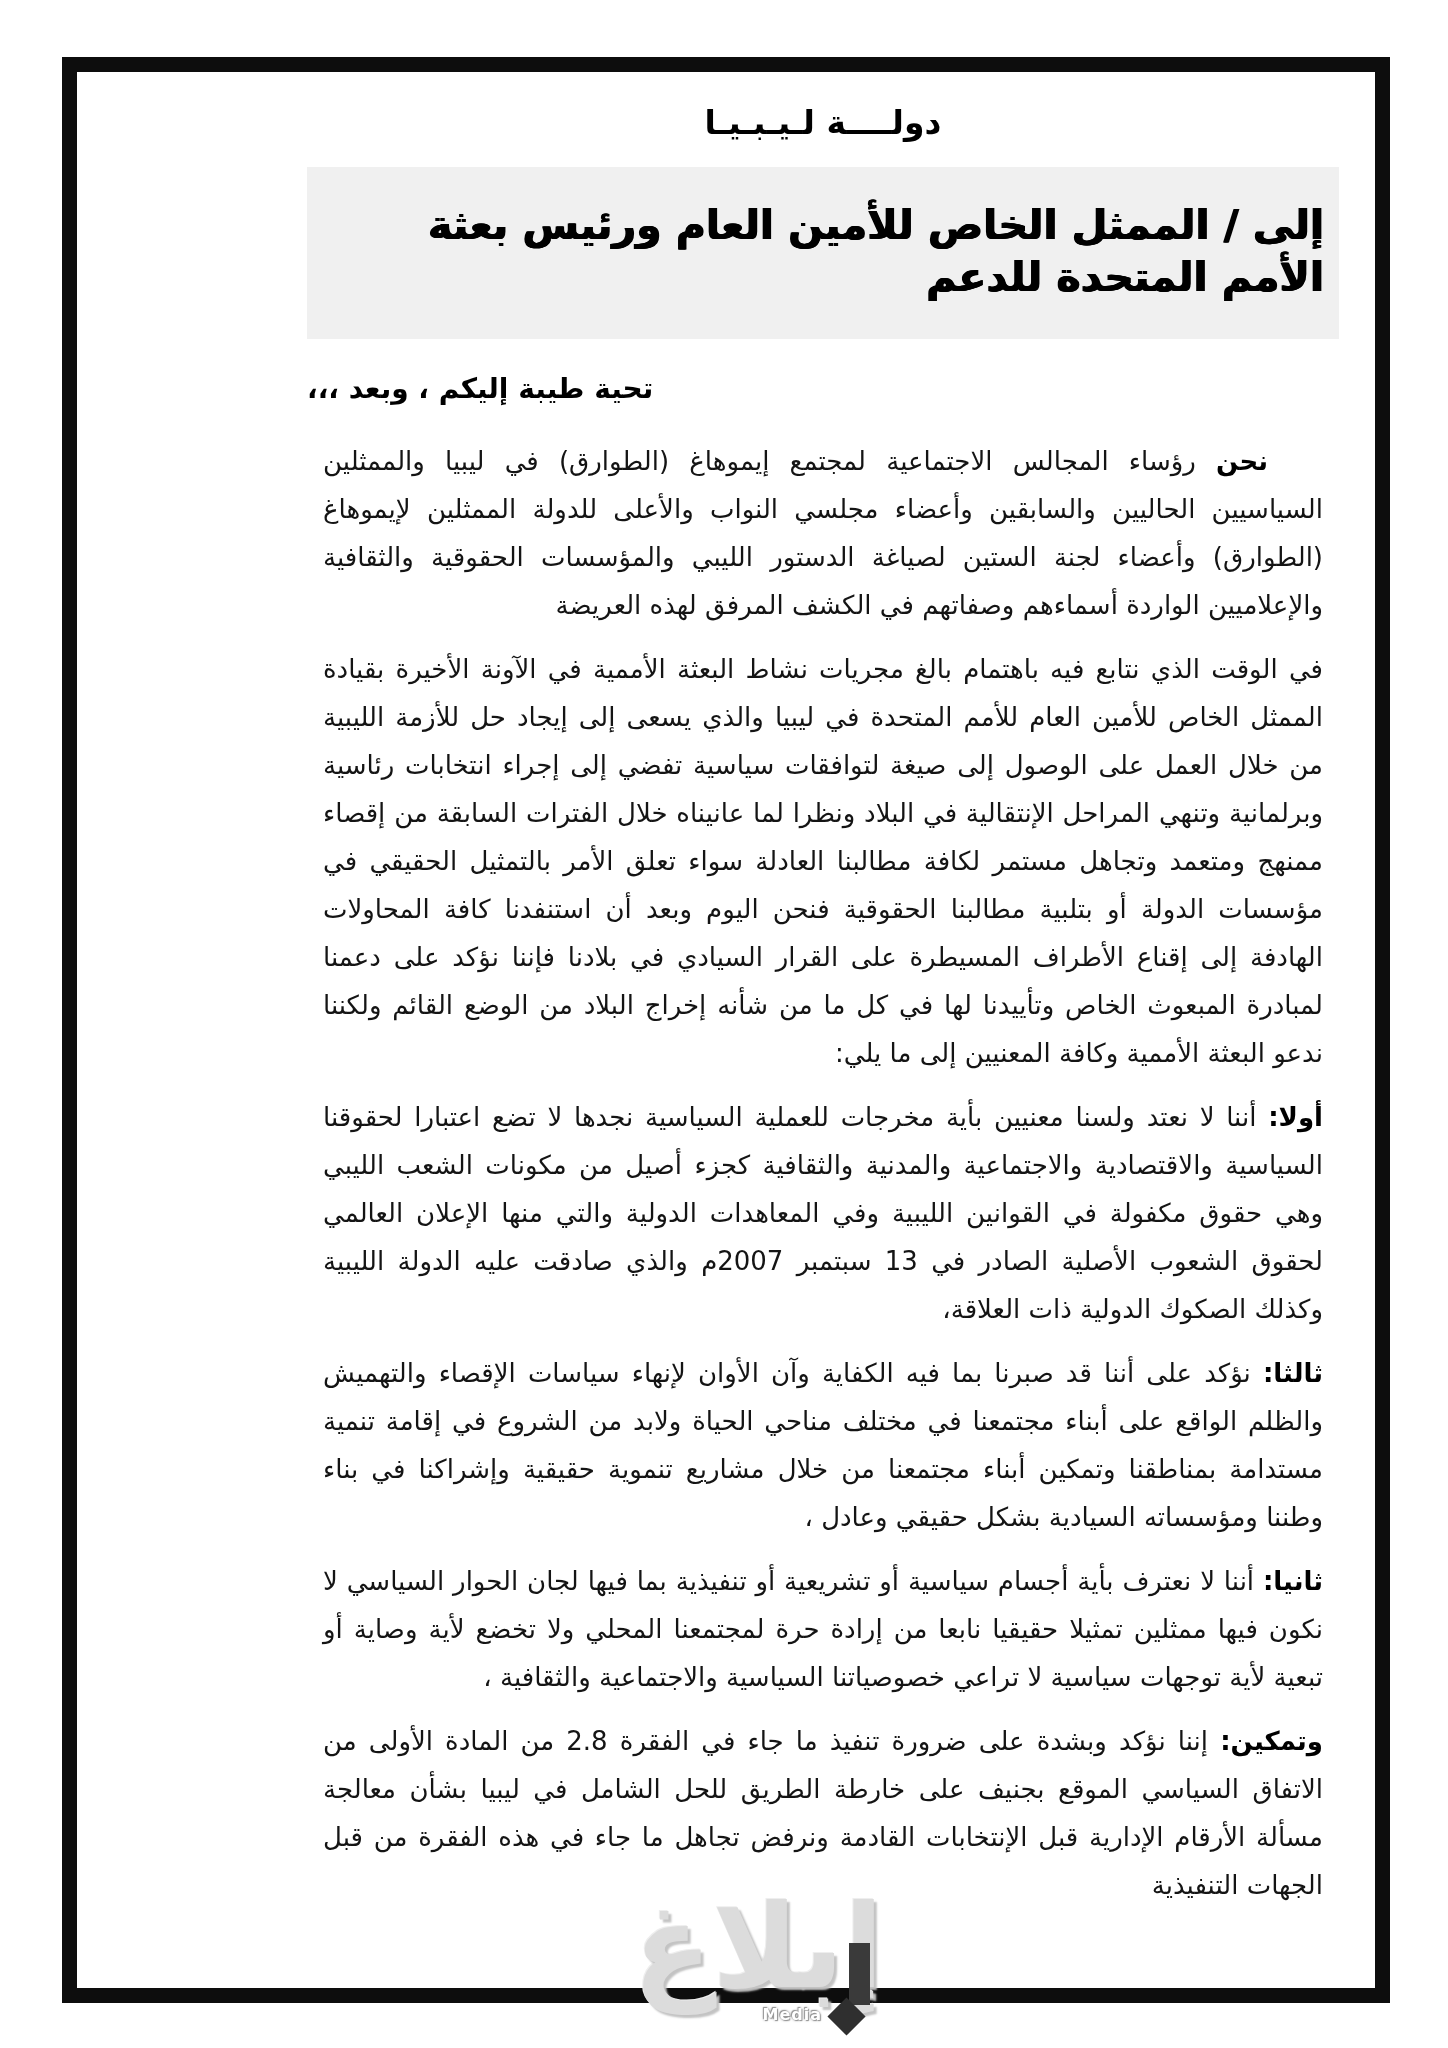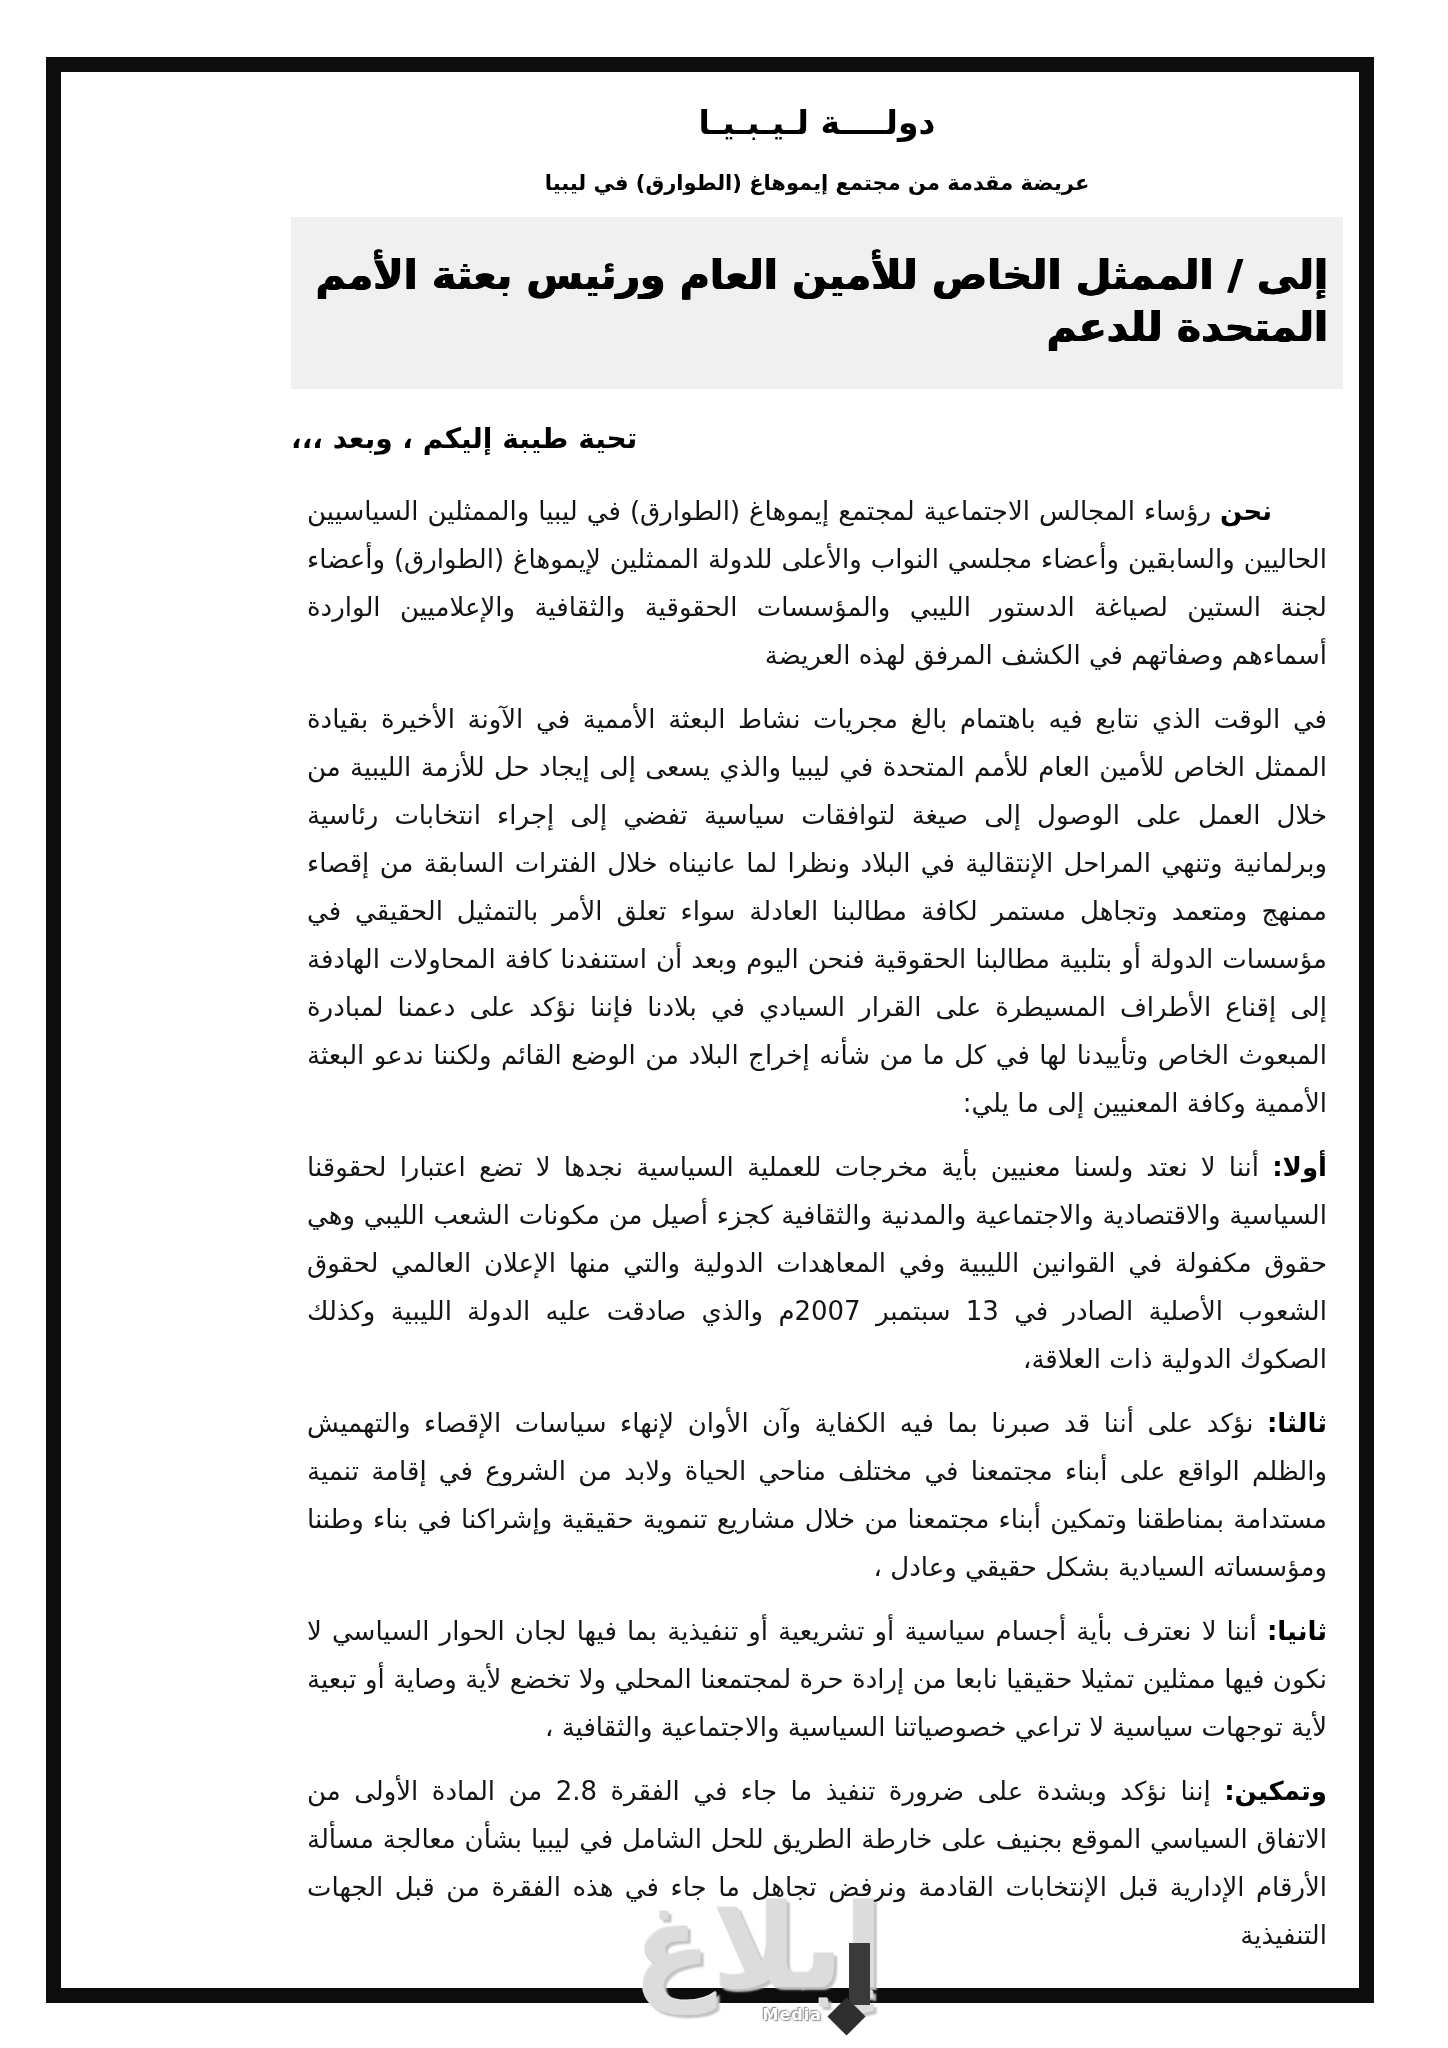--- a/index.html
+++ b/index.html
@@ -9,28 +9,28 @@
     font-family: "DejaVu Sans", sans-serif;
   }
   body {
     width: 1448px;
     height: 2048px;
     position: relative;
     overflow: hidden;
   }
   .frame {
     position: absolute;
-    left: 46px;
+    left: 62px;
     top: 57px;
     width: 1328px;
     height: 1946px;
     border: 15px solid #0d0d0d;
     box-sizing: border-box;
     background: #ffffff;
-    padding: 30px 16px 0 230px; 
+    padding: 30px 36px 0 230px; 
   }
   .content {
     direction: rtl;
     color: #111111;
   }
   .doc-title {
     margin: 0;
     font-size: 33px;
     font-weight: bold;
     text-align: center;
@@ -135,21 +135,20 @@
   }
 </style>
 </head>
 <body>
 
 <div class="frame">
   <div class="content" dir="rtl">
 
     <h1 class="doc-title">دولــــة لـيـبـيـا</h1>
 
-    <h2 class="doc-subtitle">عريضة مقدمة من مجتمع إيموهاغ (الطوارق) في ليبيا</h2>
 
     <div class="addressee-banner">
       <div class="addressee-line">إلى / الممثل الخاص للأمين العام ورئيس بعثة الأمم المتحدة للدعم</div>
     </div>
 
     <p class="greeting">تحية طيبة إليكم ، وبعد ،،،</p>
 
     <div class="bodytext">
 
       <p class="intro-par"><span class="lead">نحن</span> <span>رؤساء المجالس الاجتماعية لمجتمع إيموهاغ (الطوارق) في ليبيا والممثلين السياسيين الحاليين والسابقين وأعضاء مجلسي النواب والأعلى للدولة الممثلين لإيموهاغ (الطوارق) وأعضاء لجنة الستين لصياغة الدستور الليبي والمؤسسات الحقوقية والثقافية والإعلاميين الواردة أسماءهم وصفاتهم في الكشف المرفق لهذه العريضة</span></p>

